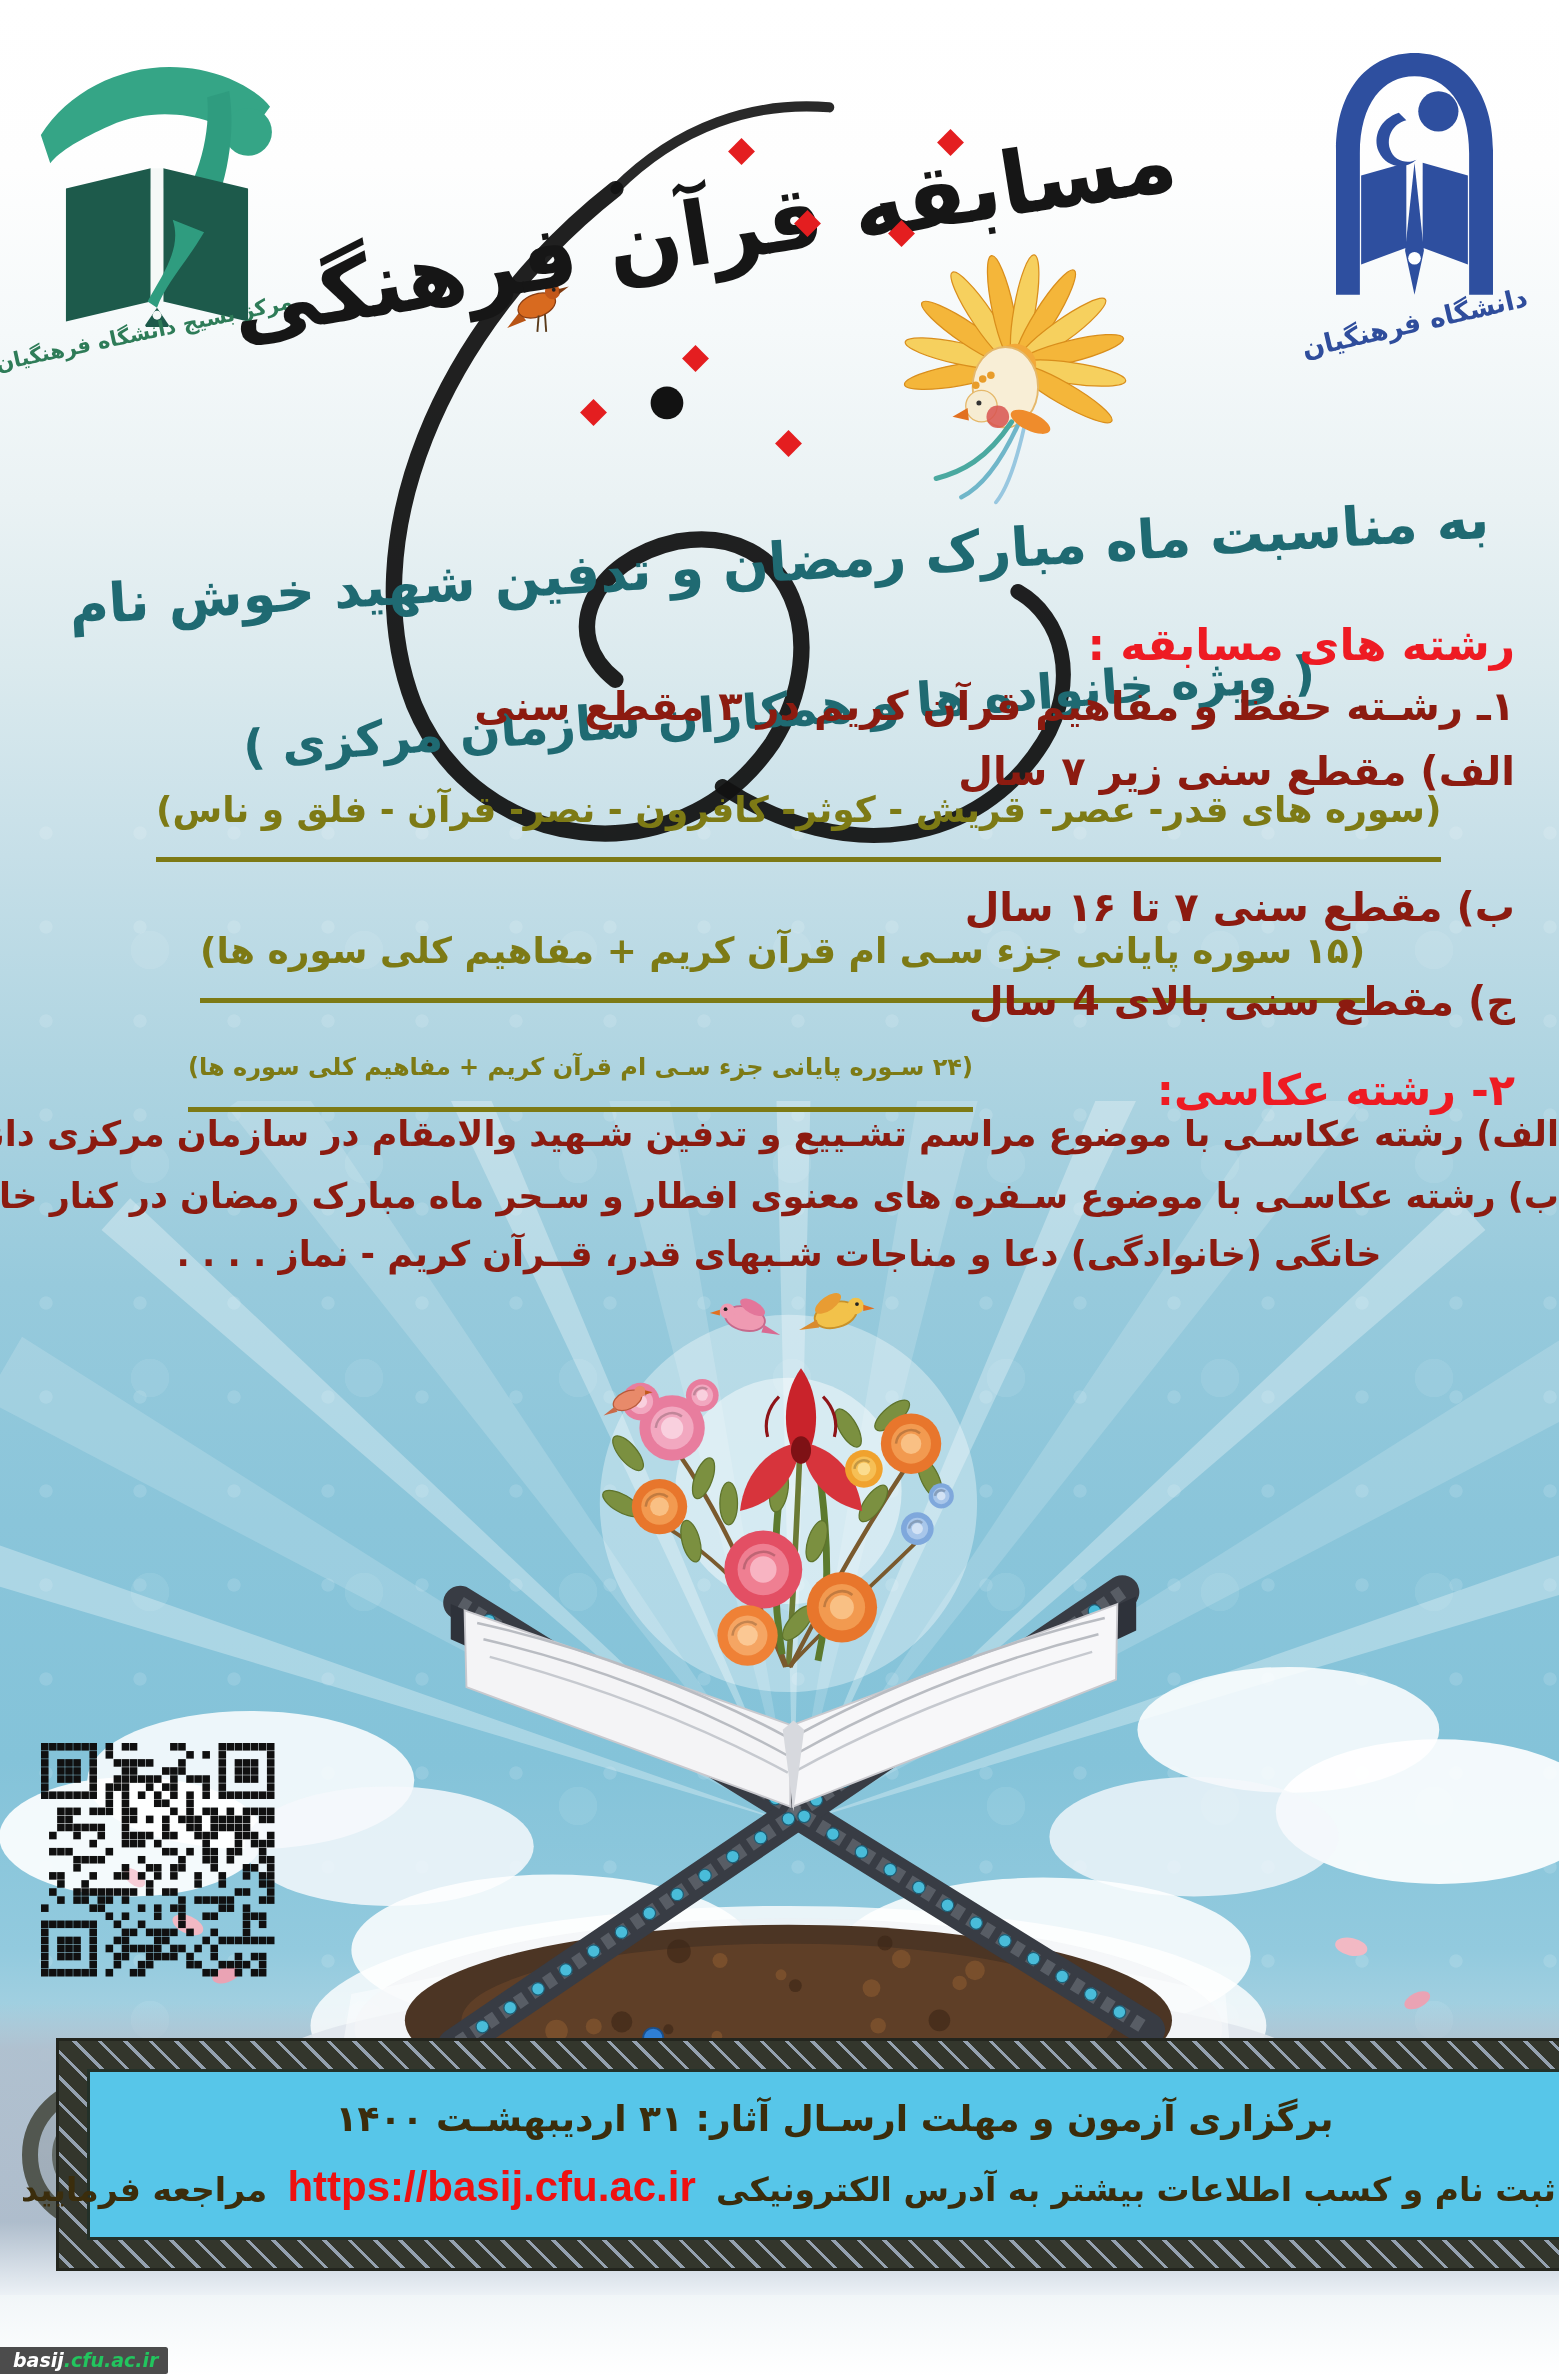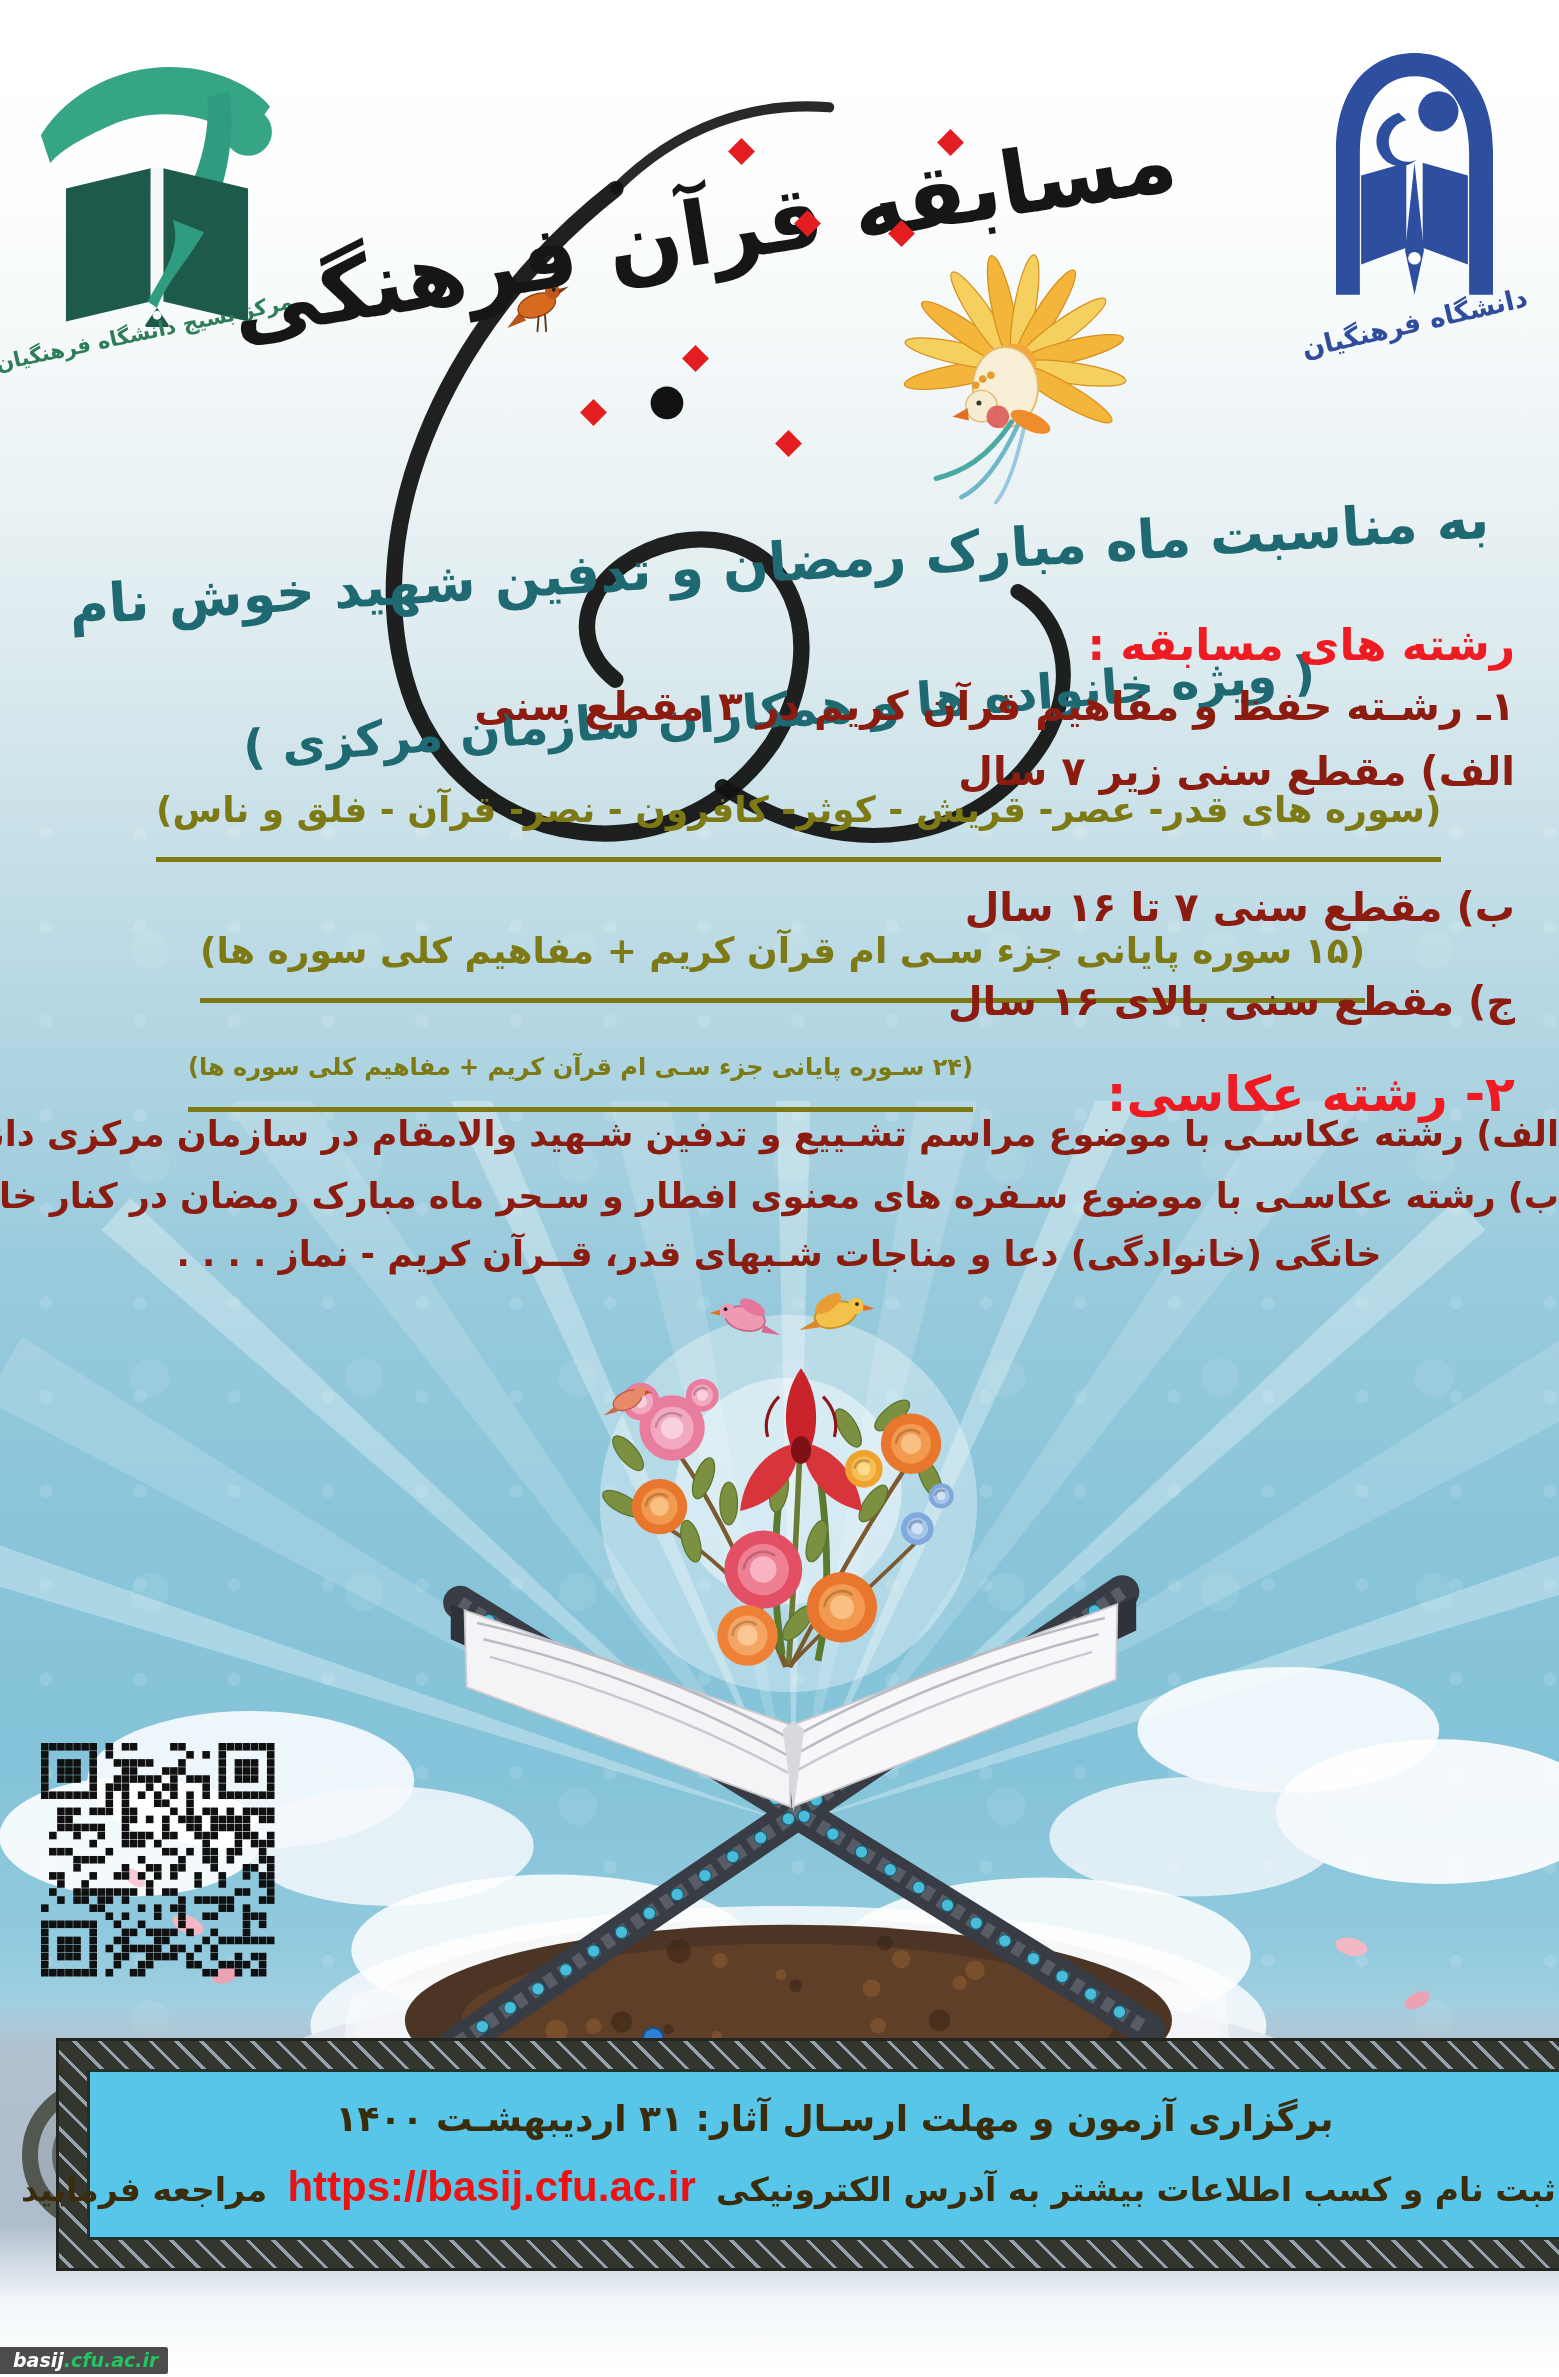--- a/index.html
+++ b/index.html
@@ -197,25 +197,25 @@
   <div class="abs sec sec-red" style="right:44px;top:617px;font-size:44px;">رشته های مسابقه :</div>
   <div class="abs sec sec-maroon" style="right:44px;top:681px;font-size:40px;">۱ـ رشـته حفظ و مفاهیم قرآن کریم در ۳ مقطع سنی</div>
   <div class="abs sec sec-maroon" style="right:44px;top:746px;font-size:40px;">الف) مقطع سنی زیر ۷ سال</div>
   <div class="abs sec sec-olive" style="left:157px;top:787px;font-size:36px;">
     <span class="detail-underline">(سوره های قدر- عصر- قریش - کوثر- کافرون - نصر- قرآن - فلق و ناس)</span>
   </div>
   <div class="abs sec sec-maroon" style="right:44px;top:882px;font-size:40px;margin-left:24px;">ب) مقطع سنی ۷ تا ۱۶ سال</div>
   <div class="abs sec sec-olive" style="left:201px;top:928px;font-size:36px;">
     <span class="detail-underline">(۱۵ سوره پایانی جزء سـی ام قرآن کریم + مفاهیم کلی سوره ها)</span>
   </div>
-  <div class="abs sec sec-maroon" style="right:44px;top:976px;font-size:40px;">ج) مقطع سنی بالای ۱۶ سال</div>
+  <div class="abs sec sec-maroon" style="right:44px;top:976px;font-size:40px;">ج) مقطع سنی بالای 4 سال</div>
   <div class="abs sec sec-olive" style="left:189px;top:1033px;font-size:24px;margin-top:19px;">
     <span class="detail-underline">(۲۴ سـوره پایانی جزء سـی ام قرآن کریم + مفاهیم کلی سوره ها)</span>
   </div>
-  <div class="abs sec sec-red" style="right:44px;top:1064px;font-size:49px;">۲- رشته عکاسی:</div>
+  <div class="abs sec sec-red" style="right:44px;top:1064px;font-size:43px;">۲- رشته عکاسی:</div>
   <div class="abs sec sec-maroon center-line" style="top:1113px;font-size:35px;">الف) رشته عکاسـی با موضوع مراسم تشـییع و تدفین شـهید والامقام در سازمان مرکزی دانشگاه فرهنگیان</div>
   <div class="abs sec sec-maroon center-line" style="top:1175px;font-size:35px;">ب) رشته عکاسـی با موضوع سـفره های معنوی افطار و سـحر ماه مبارک رمضان در کنار خانواده - جلسات</div>
   <div class="abs sec sec-maroon center-line" style="top:1233px;font-size:35px;">خانگی (خانوادگی) دعا و مناجات شـبهای قدر، قــرآن کریم - نماز . . . .</div>
 
   <svg class="abs art" width="1560" height="1025" viewBox="0 0 2480 1630">
     <g id="rays">
         <polygon points="1263,1150 -105.5253708192245,669.589436602291 -126.53852643672094,734.2612797103614" fill="#ffffff" opacity="0.3"></polygon>
         <polygon points="1263,1150 36.263164512564124,374.77052658050246 -21.73683548743589,475.2294734194973" fill="#ffffff" opacity="0.16"></polygon>
         <polygon points="1263,1150 208.1904436739795,154.49369671342419 162.68956244157712,205.027544845887" fill="#ffffff" opacity="0.3"></polygon>
         <polygon points="1263,1150 457.6343698496609,-57.16618647663726 363.788398502167,11.016902789289624" fill="#ffffff" opacity="0.16"></polygon>

